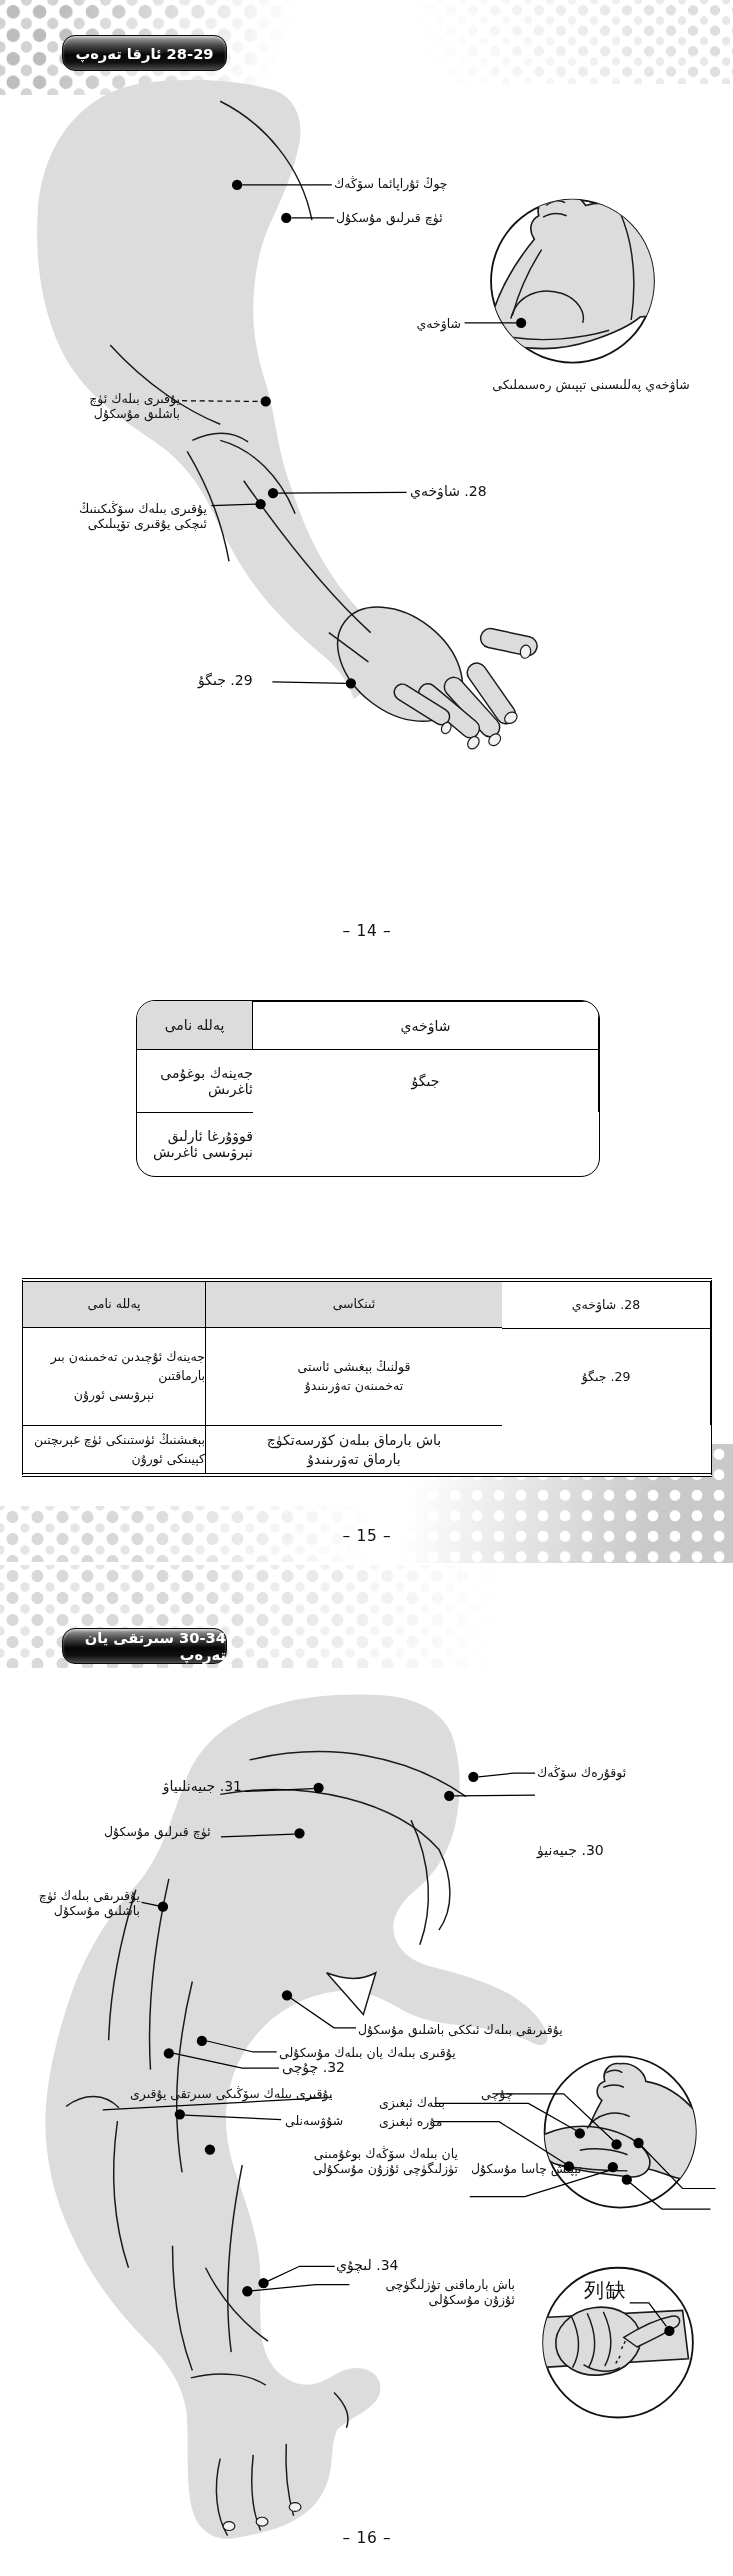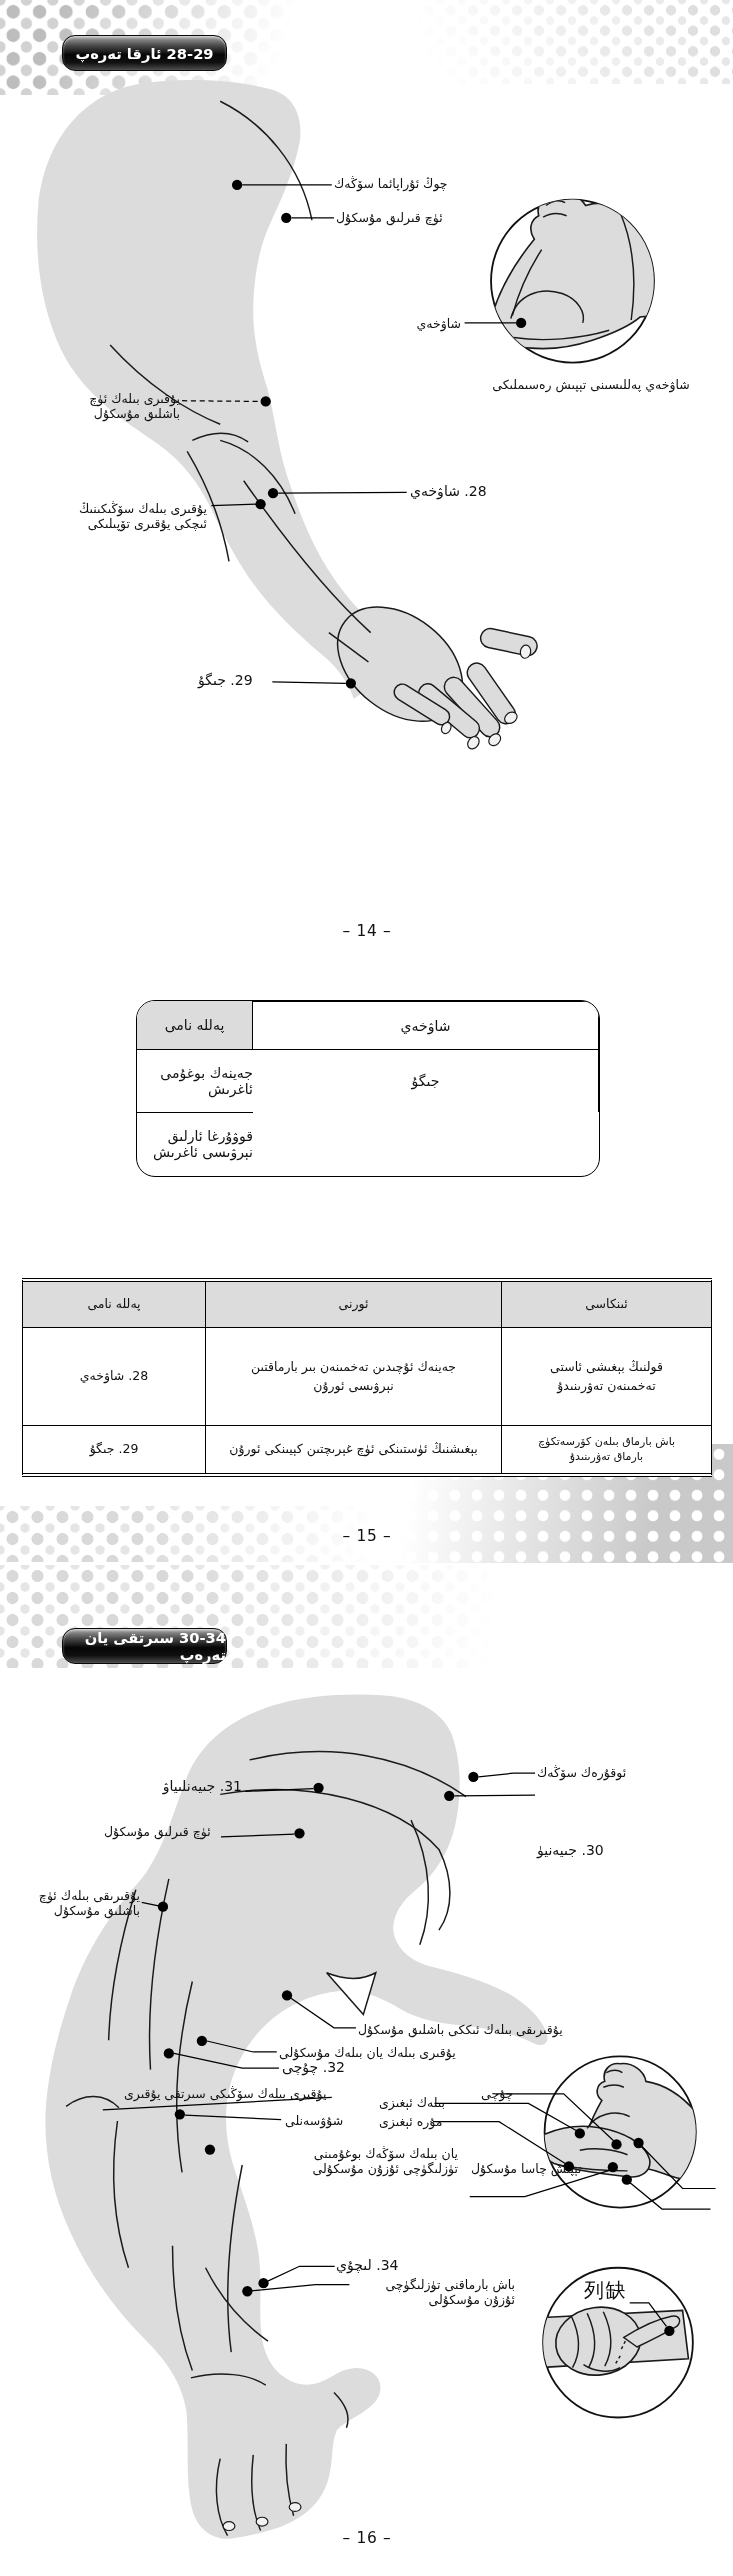--- a/index.html
+++ b/index.html
@@ -55,21 +55,21 @@
   .t2{position:absolute;left:22px;top:1278px;width:688px;height:191px;
       border-top:4.4px double #000;border-bottom:4.4px double #000;
       border-left:1.1px solid #000;border-right:1.1px solid #000;
       display:grid;grid-template-columns:183px 1fr 209px;grid-template-rows:46px 97px 48px;
       background:#fff;}
   .t2 .cell{display:flex;flex-direction:column;align-items:center;justify-content:center;
             font-size:12.5px;direction:rtl;line-height:1.5;}
   .t2 .hd{background:#dcdcdc;border-bottom:1.8px solid #000;}
   .t2 .cl{border-right:1.1px solid #000;}
   .t2 .bt{border-top:1.1px solid #000;}
-  .t2 .small{font-size:11px;line-height:1.35;}
+  .t2 .small{font-size:14px;line-height:1.35;}
 </style>
 </head>
 <body>
 
 <div class="halftone ht-a" style="left:0;top:0;width:396px;height:95px"></div>
 <div class="halftone ht-b" style="left:352px;top:0;width:382px;height:84px"></div>
 <div class="halftone ht-c" style="left:400px;top:1444px;width:334px;height:119px"></div>
 <div class="halftone ht-d" style="left:0;top:1506px;width:440px;height:56px"></div>
 <div class="halftone ht-d" style="left:0;top:1565px;width:580px;height:103px"></div>
 
@@ -300,21 +300,20 @@
 <div class="t1">
   <div class="cell hd cl">پەللە نامى</div>
   <div class="cell cl bt">شاۋخەي</div>
   <div class="cell bt">جەينەك بوغۇمى ئاغرىش</div>
   <div class="cell cl bt">جىگۇ</div>
   <div class="cell bt">قوۋۇرغا ئارلىق نېرۋىسى ئاغرىش</div>
 </div>
 
 <div class="t2">
   <div class="cell hd cl">پەللە نامى</div>
-  <div class="cell hd cl">ئورنى</div>
   <div class="cell hd">ئىنكاسى</div>
 
   <div class="cell cl">28. شاۋخەي</div>
   <div class="cell cl">
     <div>جەينەك ئۇچىدىن تەخمىنەن بىر بارماقتىن</div>
     <div>نېرۋىسى ئورۇن</div>
   </div>
   <div class="cell">
     <div>قولنىڭ بېغىشى ئاستى</div>
     <div>تەخمىنەن تەۋرىنىدۇ</div>
@@ -333,21 +332,21 @@
 <div class="lbl num" style="left:537px;top:1842px">30. جىيەنيۈ</div>
 <div class="lbl num r" style="left:154px;top:1778px;width:88px">31. جىيەنلىياۋ</div>
 <div class="lbl" style="left:104px;top:1824px">ئۈچ قىرلىق مۇسكۇل</div>
 <div class="lbl r" style="left:31px;top:1888px;width:109px">
   <div>يۇقىرىقى بىلەك ئۈچ</div>
   <div>باشلىق مۇسكۇل</div>
 </div>
 <div class="lbl" style="left:358px;top:2022px">يۇقىرىقى بىلەك ئىككى باشلىق مۇسكۇل</div>
 <div class="lbl" style="left:279px;top:2045px">يۇقىرى بىلەك يان بىلەك مۇسكۇلى</div>
 <div class="lbl num" style="left:282px;top:2059px">32. چۇچى</div>
-<div class="lbl" style="left:124px;top:2086px">يۇقىرى بىلەك سۆڭىكى سىرتقى يۇقىرى</div>
+<div class="lbl" style="left:130px;top:2086px">يۇقىرى بىلەك سۆڭىكى سىرتقى يۇقىرى</div>
 <div class="lbl" style="left:285px;top:2113px">شۇۋسەنلى</div>
 <div class="lbl" style="left:379px;top:2095px" ind2="">بىلەك ئېغىزى</div>
 <div class="lbl" style="left:379px;top:2114px">مۇرە ئېغىزى</div>
 <div class="lbl" style="left:481px;top:2086px">چۇچى</div>
 <div class="lbl r" style="left:277px;top:2146px;width:181px">
   <div>يان بىلەك سۆڭەك بوغۇمىنى</div>
   <div>تۈزلىگۈچى ئۇزۇن مۇسكۇلى</div>
 </div>
 <div class="lbl" style="left:471px;top:2161px">تېپىش چاسا مۇسكۇل</div>
 <div class="lbl num" style="left:336px;top:2257px">34. لىچۇي</div>

